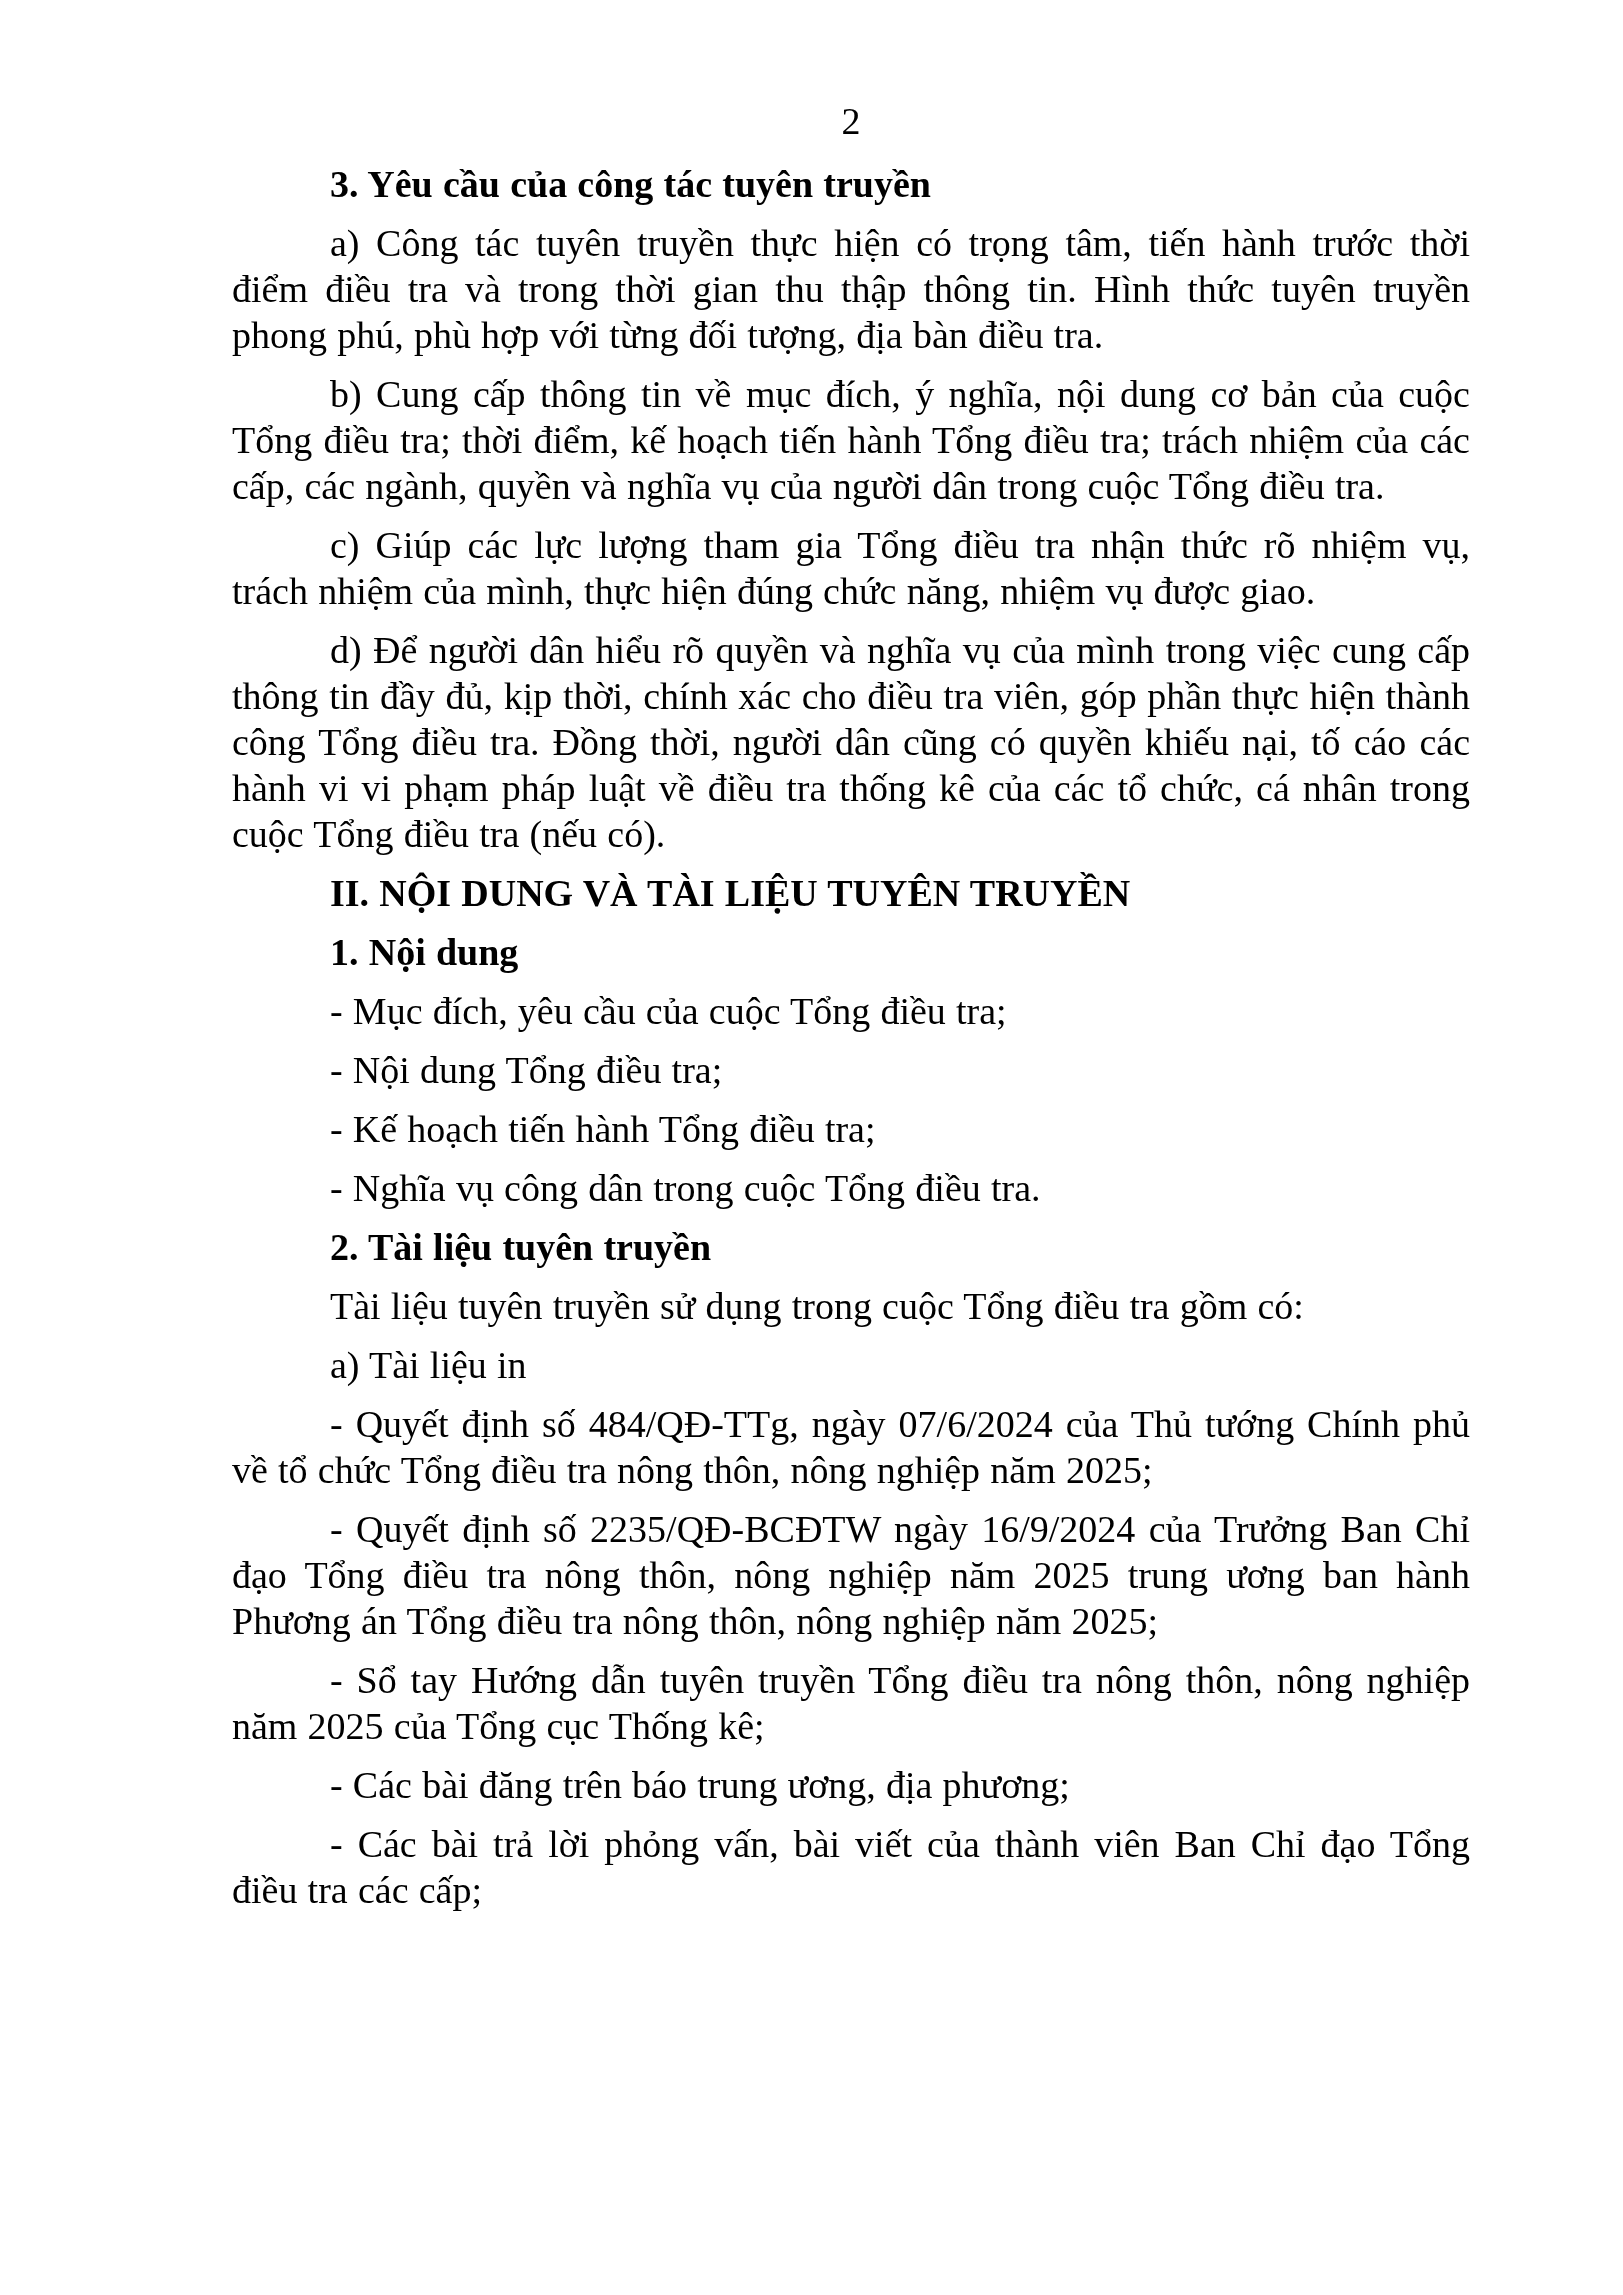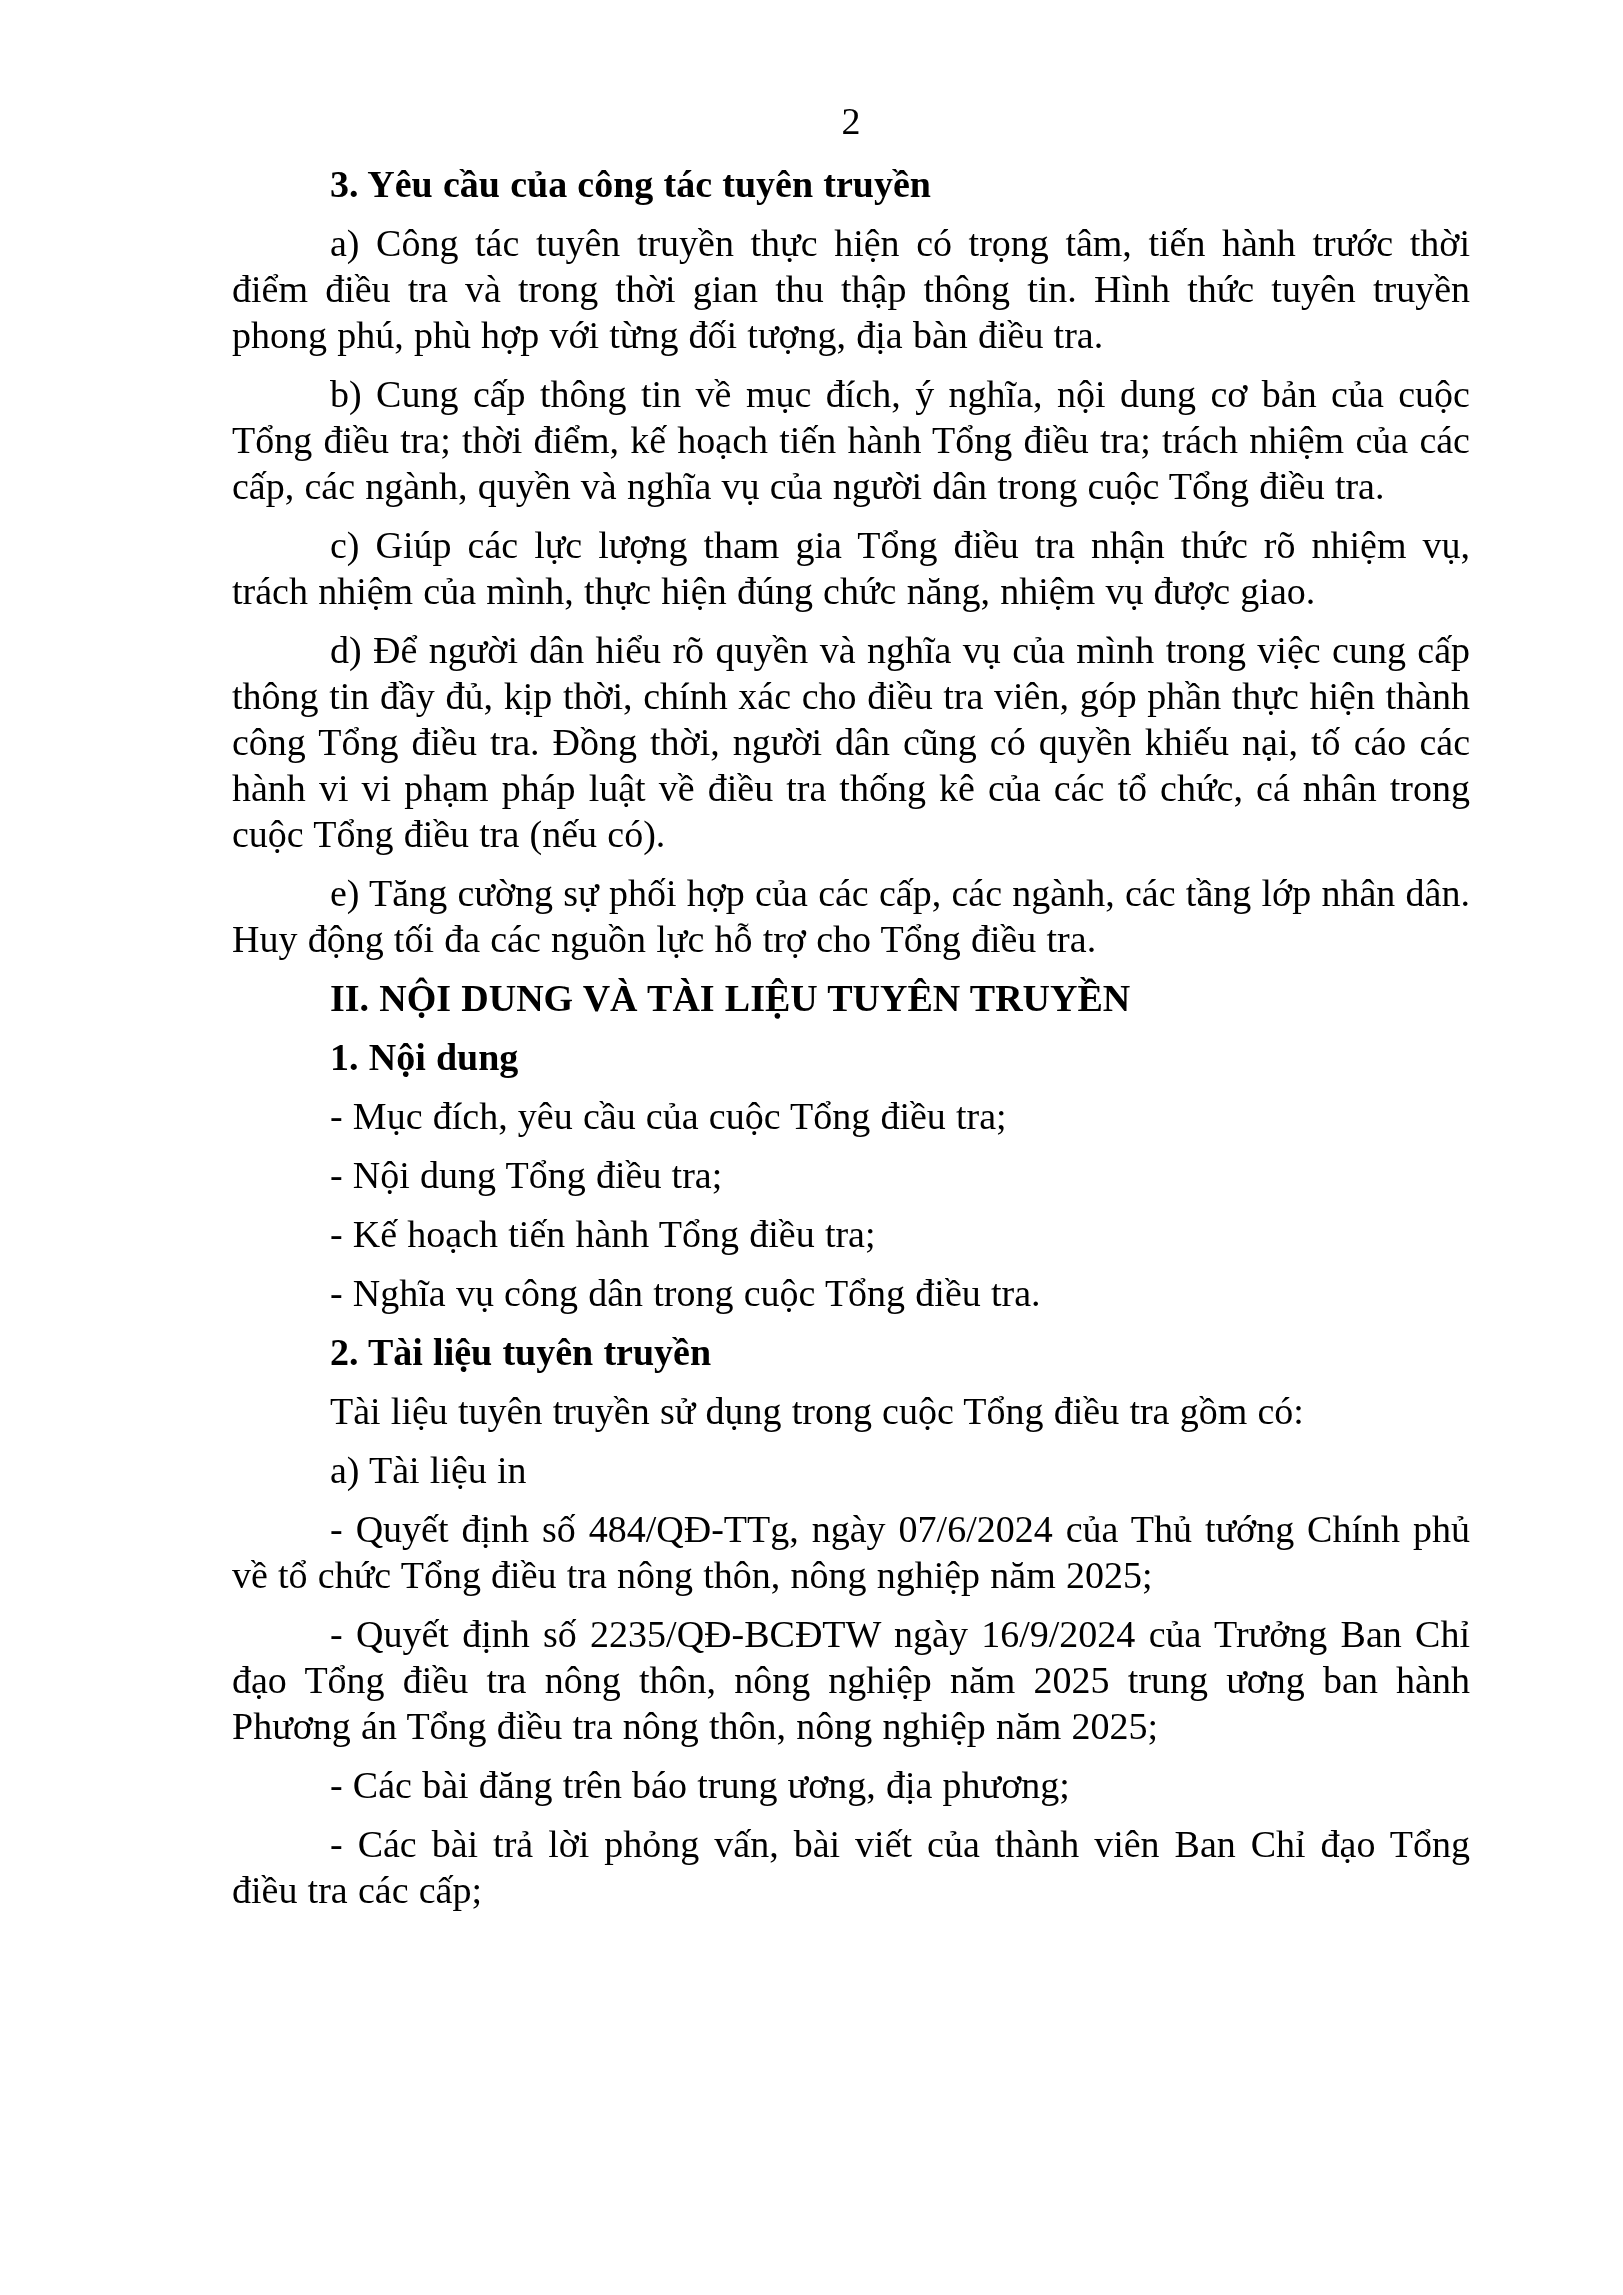--- a/index.html
+++ b/index.html
@@ -49,21 +49,20 @@
     <p class="bold">3. Yêu cầu của công tác tuyên truyền</p>
 
     <p>a) Công tác tuyên truyền thực hiện có trọng tâm, tiến hành trước thời điểm điều tra và trong thời gian thu thập thông tin. Hình thức tuyên truyền phong phú, phù hợp với từng đối tượng, địa bàn điều tra.</p>
 
     <p>b) Cung cấp thông tin về mục đích, ý nghĩa, nội dung cơ bản của cuộc Tổng điều tra; thời điểm, kế hoạch tiến hành Tổng điều tra; trách nhiệm của các cấp, các ngành, quyền và nghĩa vụ của người dân trong cuộc Tổng điều tra.</p>
 
     <p>c) Giúp các lực lượng tham gia Tổng điều tra nhận thức rõ nhiệm vụ, trách nhiệm của mình, thực hiện đúng chức năng, nhiệm vụ được giao.</p>
 
     <p>d) Để người dân hiểu rõ quyền và nghĩa vụ của mình trong việc cung cấp thông tin đầy đủ, kịp thời, chính xác cho điều tra viên, góp phần thực hiện thành công Tổng điều tra. Đồng thời, người dân cũng có quyền khiếu nại, tố cáo các hành vi vi phạm pháp luật về điều tra thống kê của các tổ chức, cá nhân trong cuộc Tổng điều tra (nếu có).</p>
 
-    <p>e) Tăng cường sự phối hợp của các cấp, các ngành, các tầng lớp nhân dân. Huy động tối đa các nguồn lực hỗ trợ cho Tổng điều tra.</p>
 
     <p class="bold">II. NỘI DUNG VÀ TÀI LIỆU TUYÊN TRUYỀN</p>
 
     <p class="bold">1. Nội dung</p>
 
 
     <p>- Mục đích, yêu cầu của cuộc Tổng điều tra;</p>
 
     <p>- Nội dung Tổng điều tra;</p>
 
@@ -75,20 +74,21 @@
     <p class="bold">2. Tài liệu tuyên truyền</p>
 
     <p>Tài liệu tuyên truyền sử dụng trong cuộc Tổng điều tra gồm có:</p>
 
     <p class="italic">a) Tài liệu in</p>
 
     <p>- Quyết định số 484/QĐ-TTg, ngày 07/6/2024 của Thủ tướng Chính phủ về tổ chức Tổng điều tra nông thôn, nông nghiệp năm 2025;</p>
 
     <p>- Quyết định số 2235/QĐ-BCĐTW ngày 16/9/2024 của Trưởng Ban Chỉ đạo Tổng điều tra nông thôn, nông nghiệp năm 2025 trung ương ban hành Phương án Tổng điều tra nông thôn, nông nghiệp năm 2025;</p>
 
+    <p>- Sổ tay Hướng dẫn tuyên truyền Tổng điều tra nông thôn, nông nghiệp năm 2025 của Tổng cục Thống kê;</p>
 
     <p>- Các bài đăng trên báo trung ương, địa phương;</p>
 
     <p>- Các bài trả lời phỏng vấn, bài viết của thành viên Ban Chỉ đạo Tổng điều tra các cấp;</p>
 
   </div>
 </article>
 
 
 </body></html>

